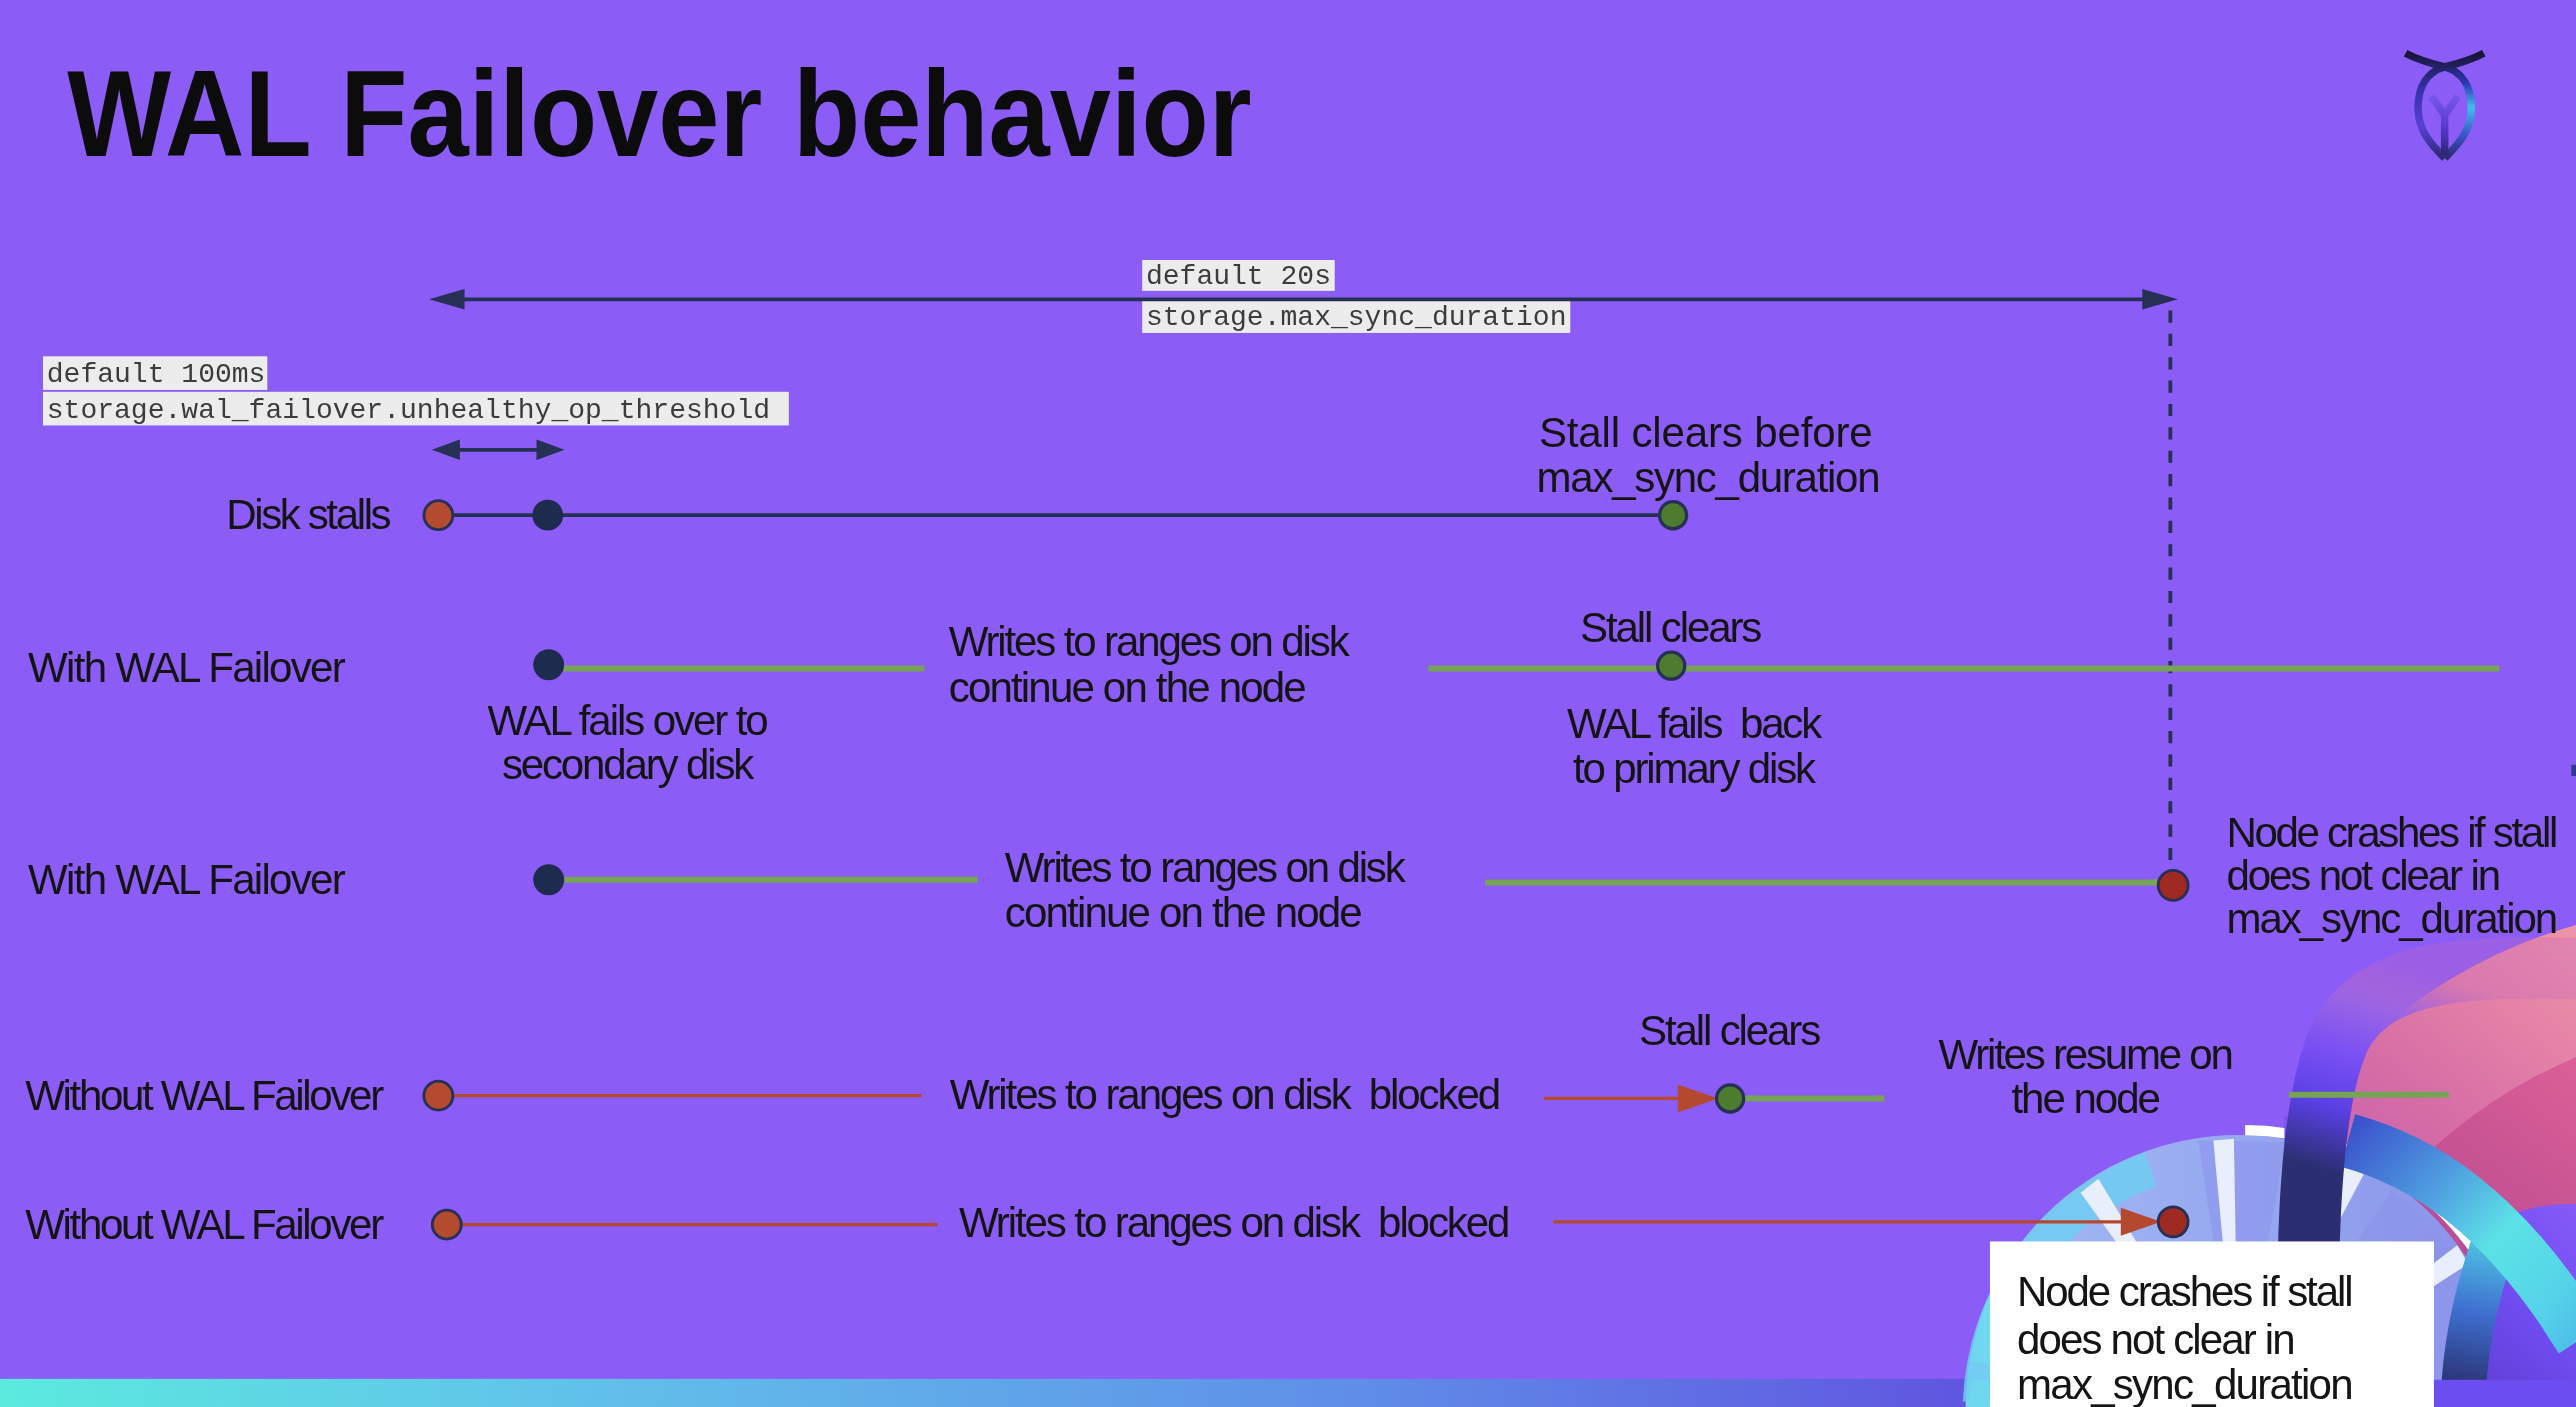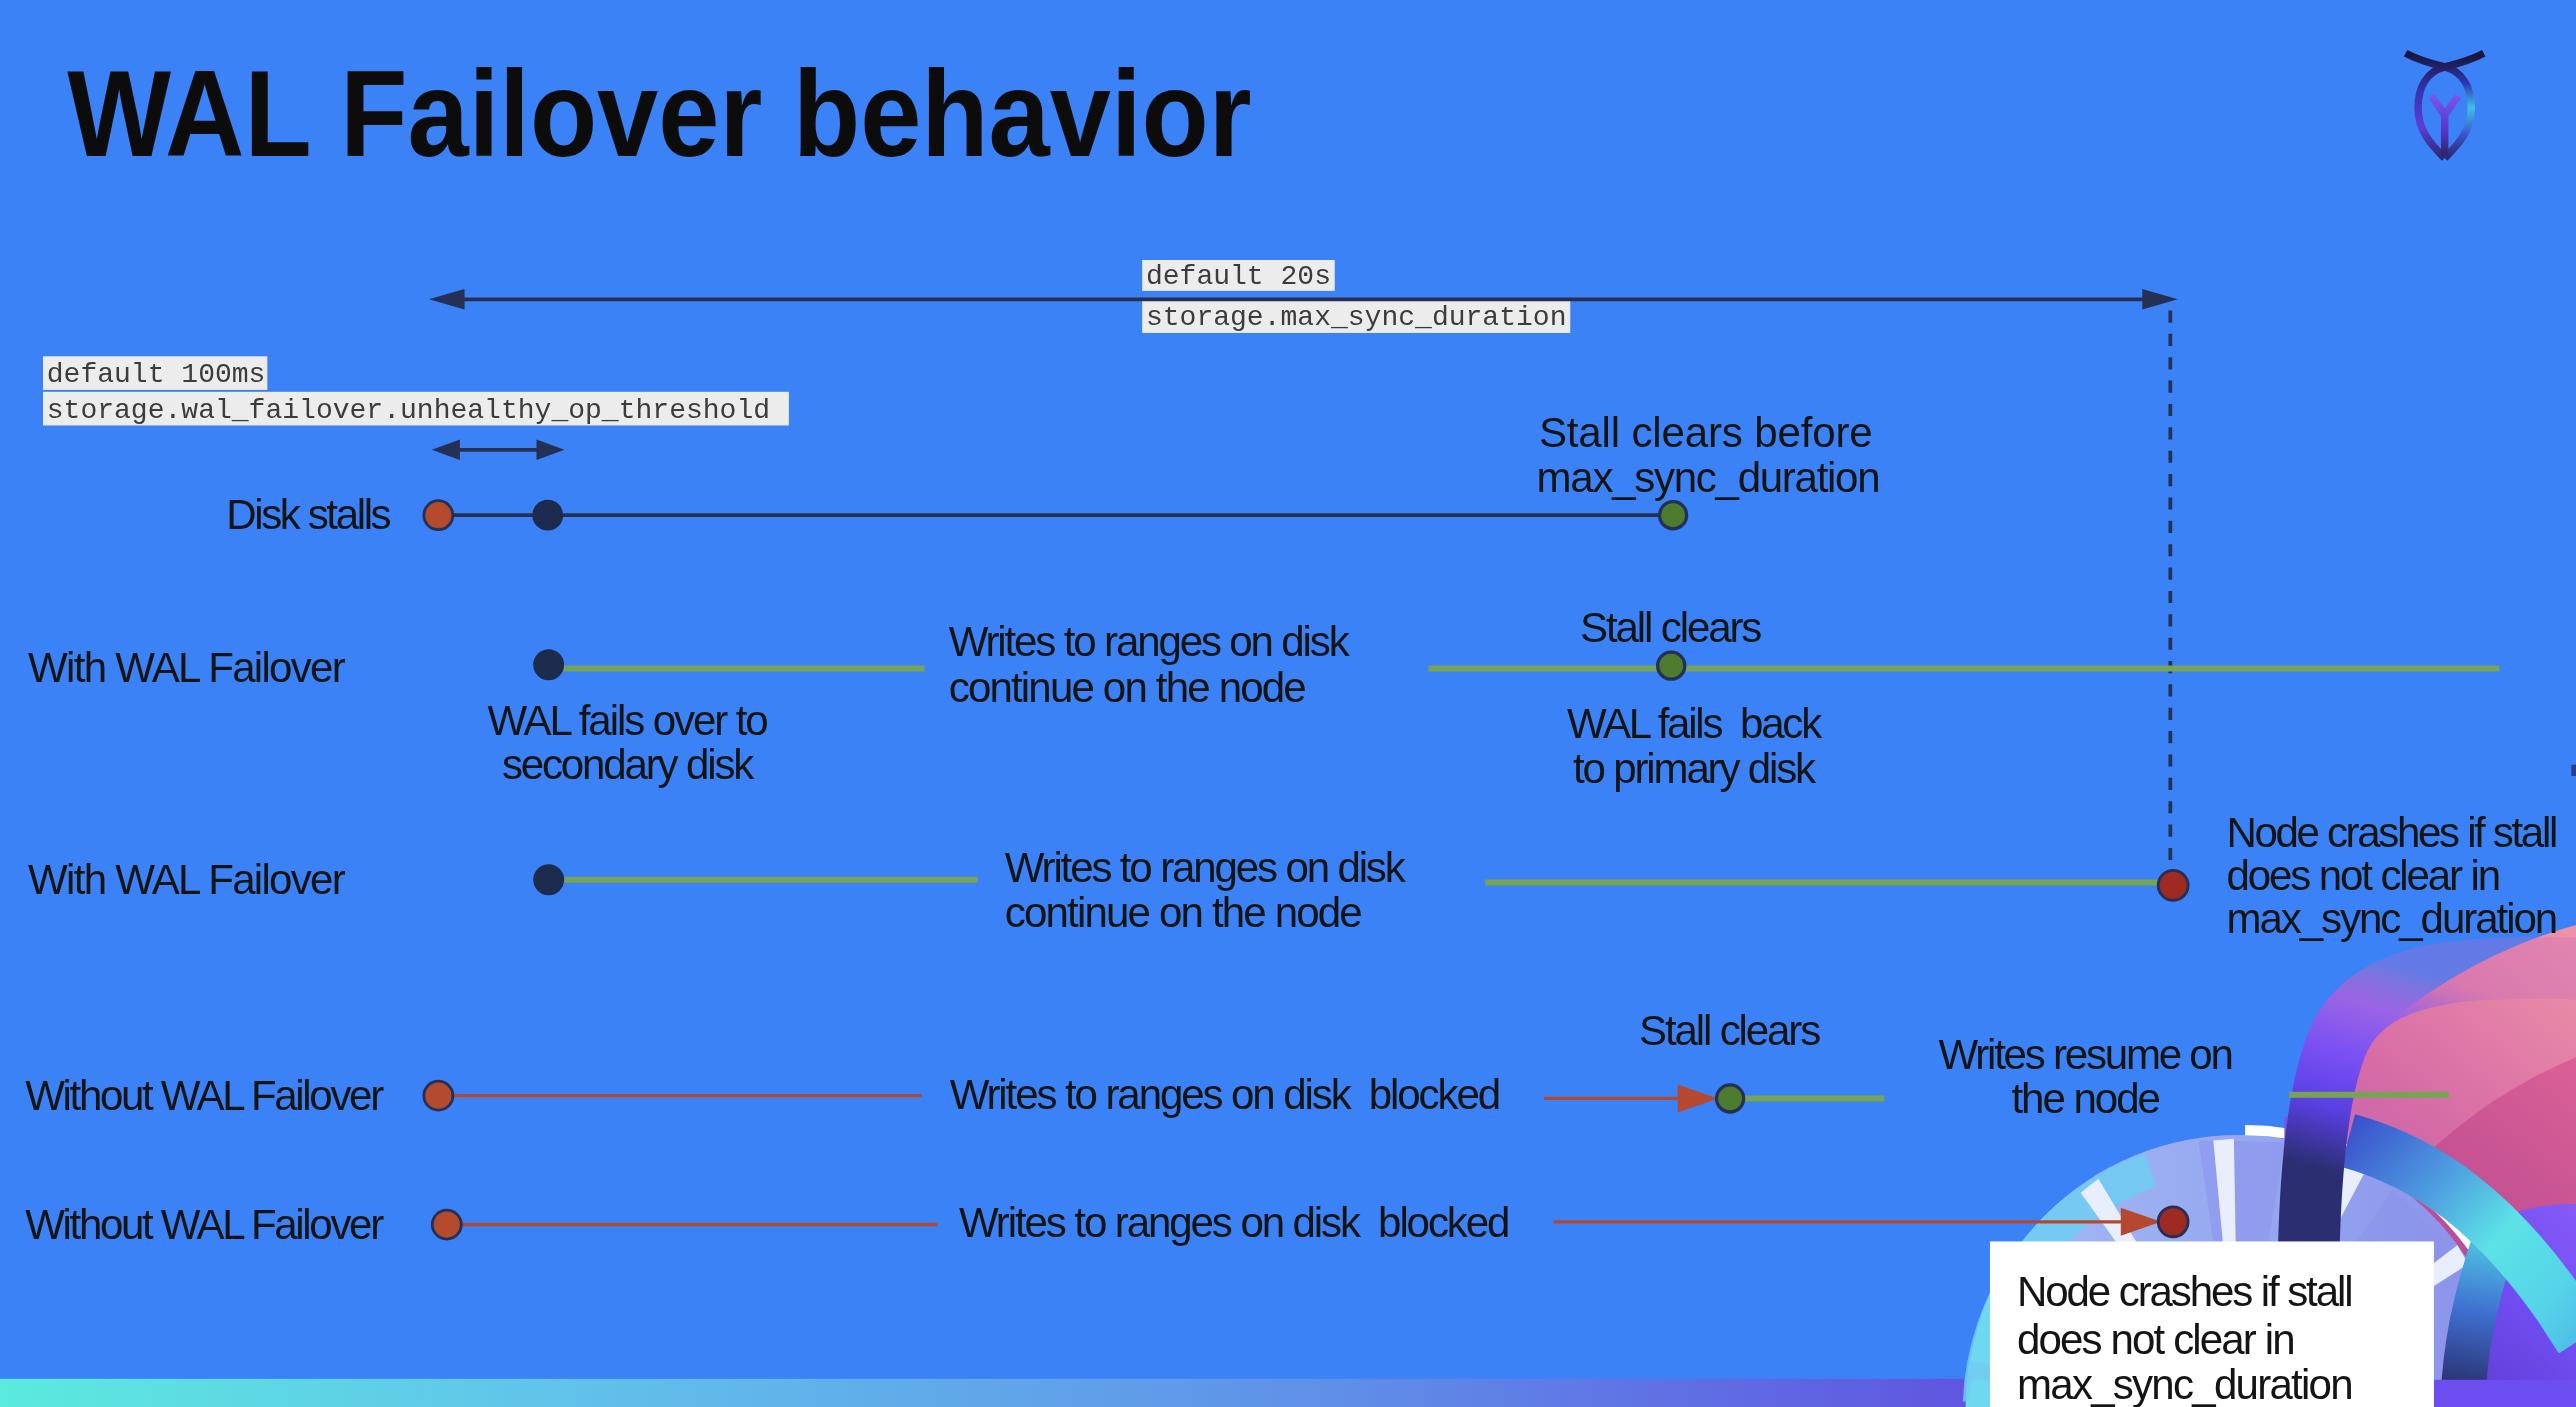--- a/index.html
+++ b/index.html
@@ -1,16 +1,16 @@
 <!DOCTYPE html>
 <html style="font-size:15px"><head>
 <meta charset="utf-8">
 <style>
   html,body{margin:0;padding:0;background:#ffffff;}
-  .page{position:relative;width:2576px;height:1408px;overflow:hidden;background:#3b82f6;
+  .page{position:relative;width:2576px;height:1408px;overflow:hidden;background:#8b5cf6;
         font-family:"Liberation Sans", sans-serif;}
   svg{position:absolute;left:0;top:0;}
 </style>
 </head>
 <body>
 <div class="page">
 <svg width="2576" height="1408" viewBox="0 0 2756 1506">
 <defs>
   <linearGradient id="barG" x1="0" y1="0" x2="2756" y2="0" gradientUnits="userSpaceOnUse">
     <stop offset="0" stop-color="#5beade"></stop>

